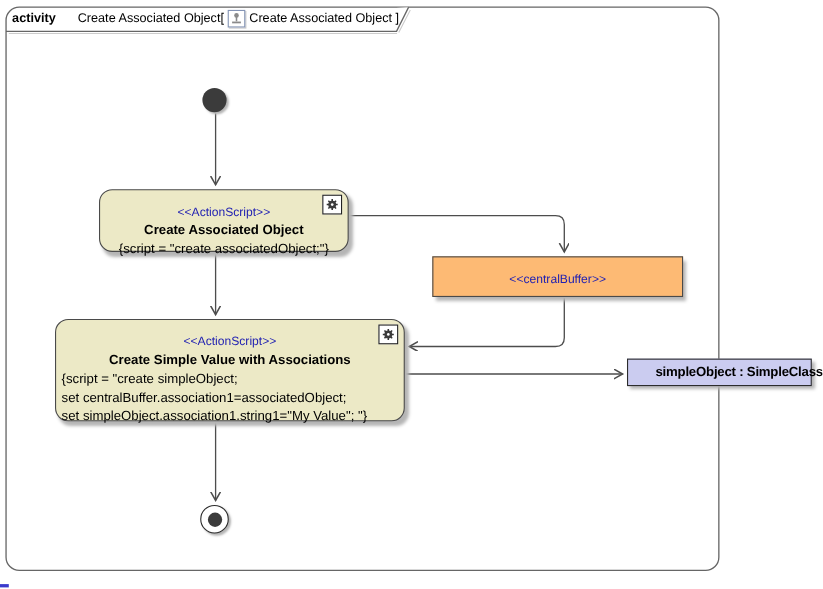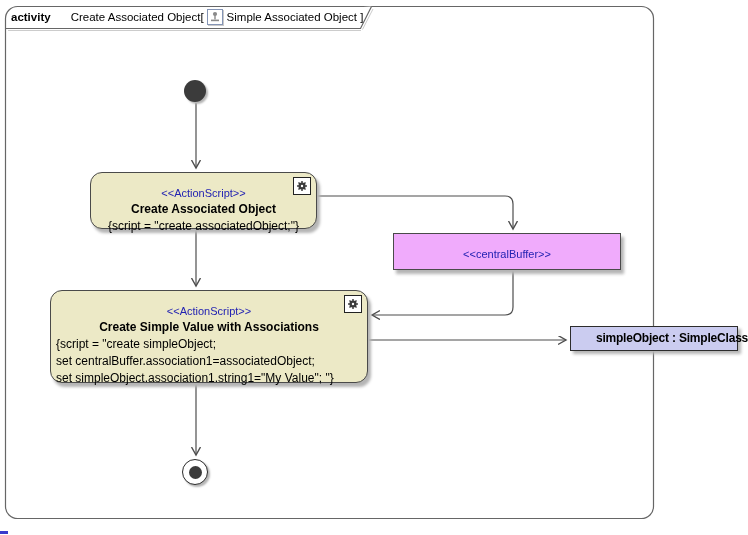--- a/index.html
+++ b/index.html
@@ -22,21 +22,21 @@
     margin:0 4px 0 3px;box-shadow:1px 1px 0 #c9c9c9;
   }
 
   
   .node{position:absolute;z-index:2;box-sizing:border-box;}
   .action{
     background:#ece9c6;border:1px solid #4a4a4a;border-radius:12px;
     box-shadow:3px 4px 3px #b5b5b5;text-align:center;
   }
   .buffer{
-    background:#f0abfc;border:1px solid #4a4a4a;
+    background:#fdba74;border:1px solid #4a4a4a;
     box-shadow:3px 4px 3px #b5b5b5;text-align:center;
   }
   .object-node{
     background:#cbccf0;border:1px solid #2c2c2c;
     box-shadow:3px 3px 3px #b5b5b5;text-align:center;
     display:flex;align-items:center;justify-content:center;
   }
   .stereotype{font-size:11px;color:#2222b2;line-height:15px;padding-top:13px;white-space:nowrap;}
   .node-name{font-size:12px;font-weight:bold;color:#000;line-height:17px;white-space:nowrap;}
   .script-line{font-size:12px;color:#000;line-height:17px;white-space:nowrap;}
@@ -88,21 +88,21 @@
   <div class="frame-tab-text">
     <span class="kw">activity</span>
     <span>Create Associated Object[</span>
     <span class="diagram-icon">
       <svg width="12" height="12" viewBox="0 0 12 12">
         <circle cx="6" cy="3" r="2.1" fill="#8a8a8a"></circle>
         <rect x="5.3" y="4.2" width="1.4" height="4.2" fill="#8a8a8a"></rect>
         <rect x="2" y="8.6" width="8" height="1.6" fill="#8a8a8a"></rect>
       </svg>
     </span>
-    <span>Simple Associated Object ]</span>
+    <span>Create Associated Object ]</span>
   </div>
 
   <div class="initial-node" style="left:184px;top:80px;"></div>
 
   <div class="node action" style="left:90px;top:172px;width:227px;height:57px;">
     <div class="stereotype">&lt;&lt;ActionScript&gt;&gt;</div>
     <div class="node-name">Create Associated Object</div>
     <div class="script-line">{script = "create associatedObject;"}</div>
     <div class="gear-box">
       <svg width="12" height="12" viewBox="0 0 12 12">

